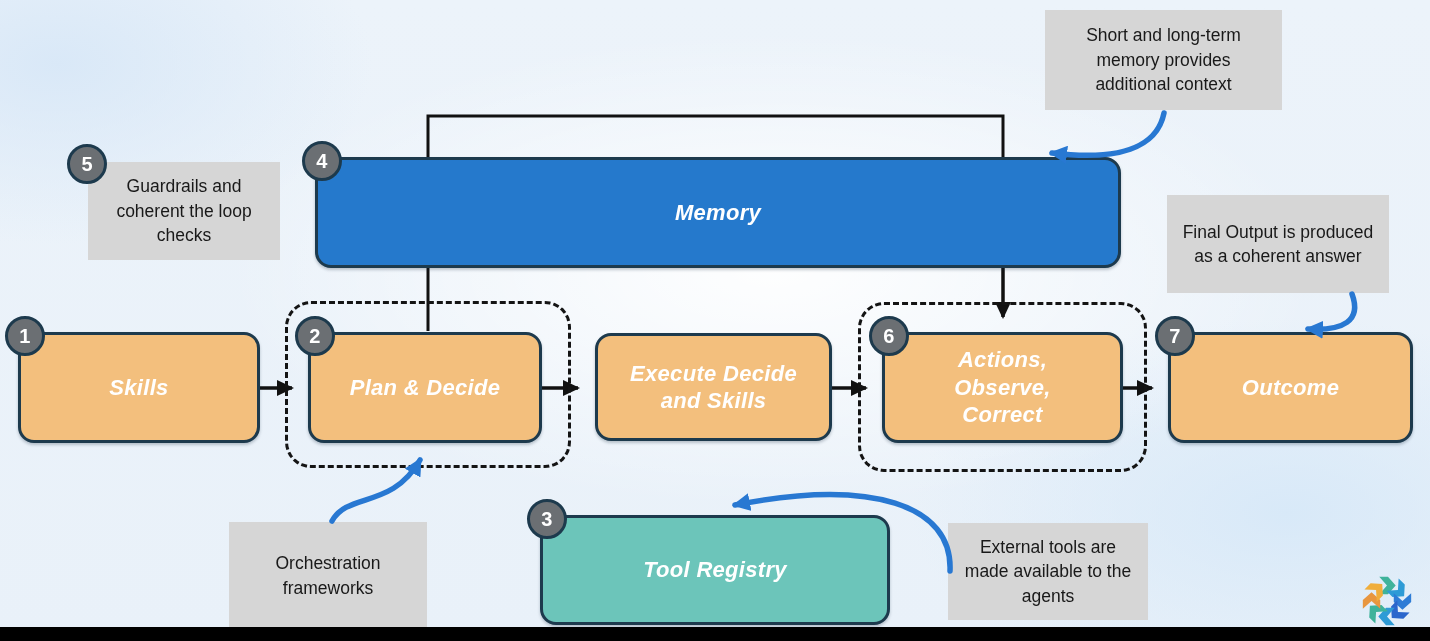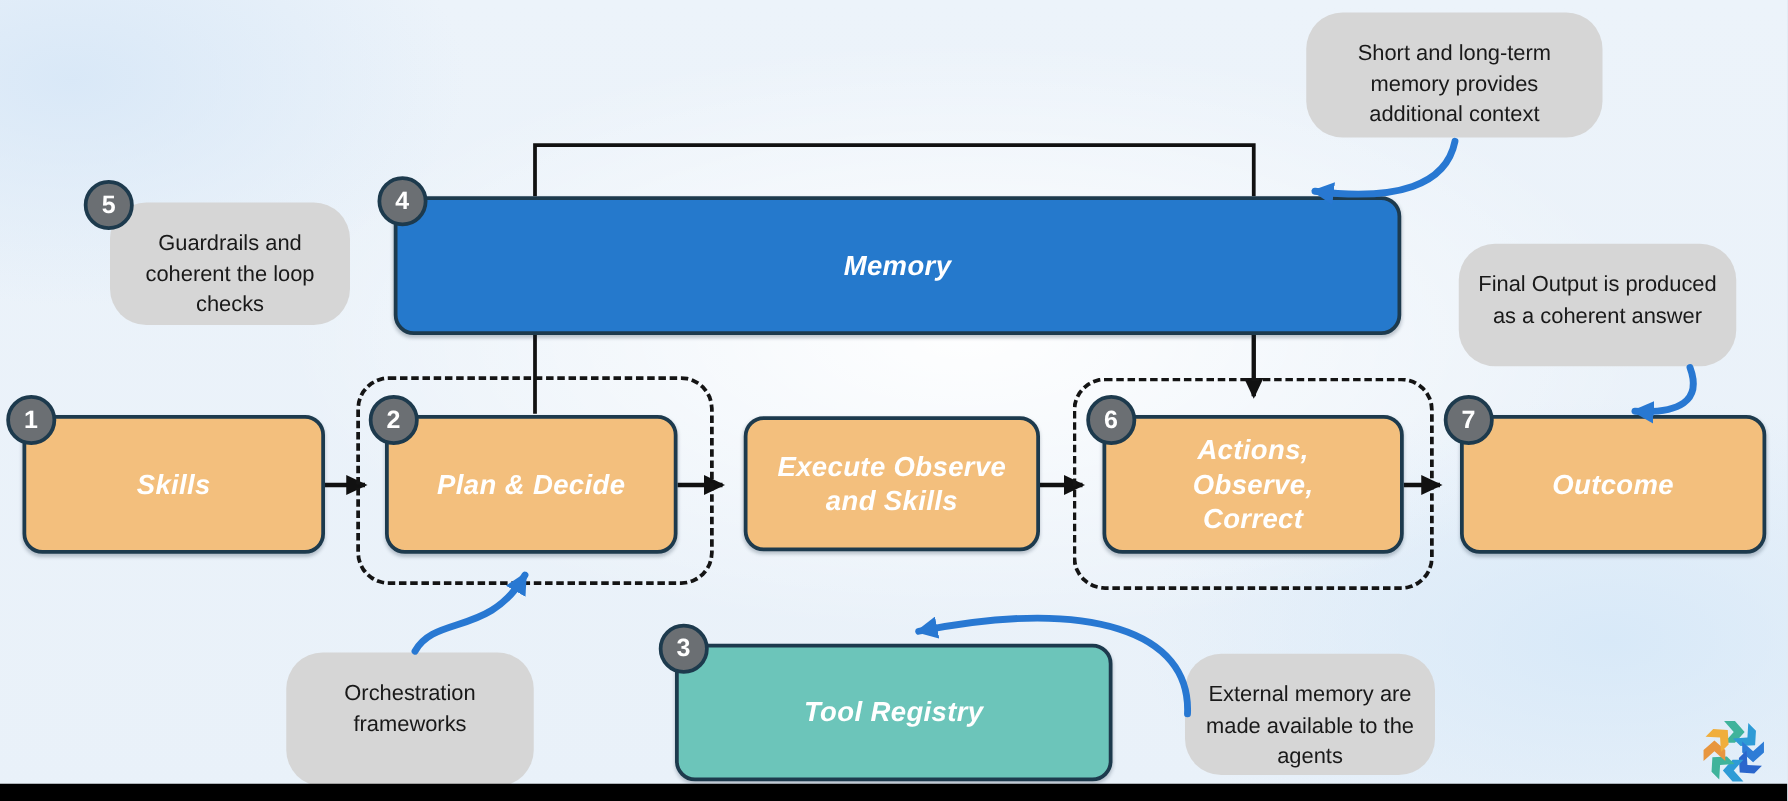--- a/index.html
+++ b/index.html
@@ -41,22 +41,22 @@
   .badge{
     position:absolute;z-index:30;width:40px;height:40px;border-radius:50%;
     background:var(--badge_gray,#6B6F73);border:3px solid var(--border_dark,#1D3A4D);
     box-sizing:border-box;display:flex;align-items:center;justify-content:center;
     color:#fff;font-weight:bold;font-size:20px;
   }
   .badge.corner{left:-16px;top:-19px;}
   .note{
     position:absolute;box-sizing:border-box;z-index:15;
     background:var(--note_gray,#D6D6D6);color:#191919;
-    display:flex;align-items:flex-start;justify-content:center;text-align:center;
-    font-size:17.5px;line-height:1.4;padding:20px 14px;border-radius:29px;
+    display:flex;align-items:center;justify-content:center;text-align:center;
+    font-size:17.5px;line-height:1.4;padding:20px 14px;
   }
   .bottom-bar{position:absolute;left:0;top:627px;width:1430px;height:14px;background:var(--bottom_bar,#000);z-index:60;}
   .logo{position:absolute;left:1356px;top:572px;width:62px;height:58px;z-index:50;}
 </style>
 </head>
 <body>
 
 <div class="stage">
 
   <svg class="connectors">
@@ -96,21 +96,21 @@
   </div>
 
   <div class="node orange" style="left:308px;top:332px;width:234px;height:111px;">
     <span class="badge corner">
         <span>2</span>
       </span>
     <span class="lbl">Plan &amp; Decide</span>
   </div>
 
   <div class="node orange" style="left:595px;top:333px;width:237px;height:108px;">
-    <span class="lbl mid">Execute Observe and Skills</span>
+    <span class="lbl mid">Execute Decide and Skills</span>
   </div>
 
   <div class="node orange" style="left:882px;top:332px;width:241px;height:111px;">
     <span class="badge corner">
         <span>6</span>
       </span>
     <span class="lbl narrow" style="max-width:150px;">Actions, Observe, Correct</span>
   </div>
 
   <div class="node orange" style="left:1168px;top:332px;width:245px;height:111px;">
@@ -137,21 +137,21 @@
   <div class="note" style="left:1045px;top:10px;width:237px;height:100px;">
     <span>Short and long-term memory provides additional context</span>
   </div>
   <div class="note" style="left:1167px;top:195px;width:222px;height:98px;">
     <span>Final Output is produced as a coherent answer</span>
   </div>
   <div class="note" style="left:229px;top:522px;width:198px;height:107px;">
     <span style="max-width:150px;">Orchestration frameworks</span>
   </div>
   <div class="note" style="left:948px;top:523px;width:200px;height:97px;">
-    <span>External memory are made available to the agents</span>
+    <span>External tools are made available to the agents</span>
   </div>
 
   <svg class="overlay">
     <defs>
       <marker id="bb" markerUnits="userSpaceOnUse" markerWidth="20" markerHeight="18" refX="15" refY="9" orient="auto">
         <path class="mk-blue" d="M0,0 L18,9 L0,18 Z"></path>
       </marker>
     </defs>
     <path class="blu" d="M1164,113 C1157,148 1118,161 1052,153" marker-end="url(#bb)"></path>
     <path class="blu" d="M1352,294 C1362,321 1343,331 1308,329" marker-end="url(#bb)"></path>

